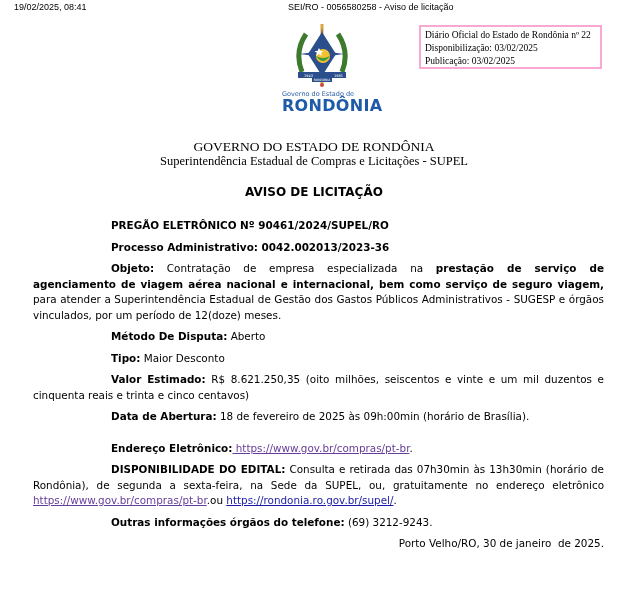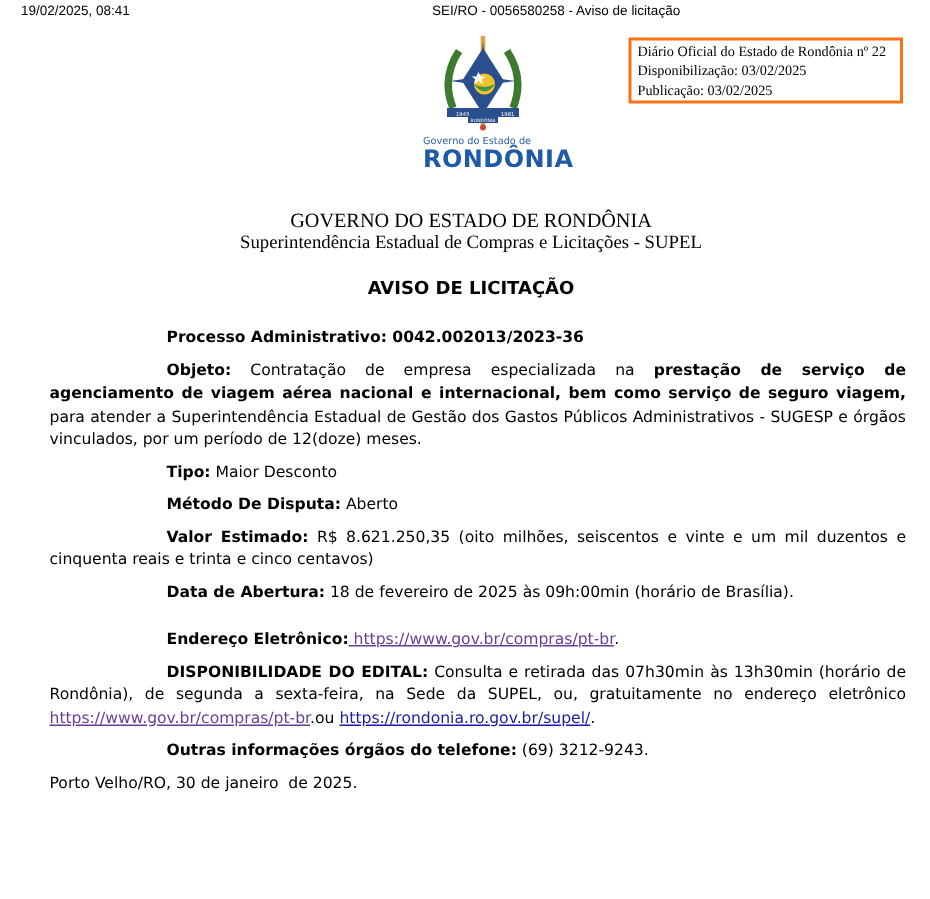--- a/index.html
+++ b/index.html
@@ -18,21 +18,21 @@
   .logo {
     position: absolute; left: 282px; top: 22px; width: 80px; height: 104px;
     text-align: left;
   }
   .logo svg { display: block; margin: 0 auto; }
   .logo .gov { font-family: "DejaVu Sans", sans-serif; font-size: 6.5px; color: #2b5fa8; margin-top: 2px; white-space: nowrap; }
   .logo .ro { font-family: "DejaVu Sans", sans-serif; font-weight: bold; font-size: 16px; color: #1e5aa8; letter-spacing: 0.3px; line-height: 16px; }
 
   .doe-box {
     position: absolute; left: 419px; top: 25px; width: 183px; height: 44px;
-    border: 2px solid #f97316; box-sizing: border-box;
+    border: 2px solid #f9a8d4; box-sizing: border-box;
     font-family: "Liberation Serif", serif; font-size: 9.5px; line-height: 13px;
     padding: 2px 0 0 4px; white-space: nowrap;
   }
 
   .head1, .head2 {
     position: absolute; left: 0; width: 620px; text-align: center;
     font-family: "Liberation Serif", serif;
   }
   .head1 { top: 139px; font-size: 13.5px; left: 4px; }
   .head2 { top: 154px; font-size: 12.5px; left: 4px; }
@@ -44,21 +44,21 @@
 
   .body-text {
     position: absolute; left: 33px; width: 571px;
     font-family: "DejaVu Sans", sans-serif; font-size: 10.4px; line-height: 15.5px;
   }
   .p { margin: 0; text-indent: 78px; text-align: justify; }
   .b { font-weight: bold; }
   a { text-decoration: underline; }
   a.visited { color: #663d99; }
   a.blue { color: #1a1aa6; }
-  .right { text-align: left; text-indent: 0; }
+  .right { text-align: right; text-indent: 0; }
 </style>
 </head>
 <body>
 
 <div class="print-header">
   <span class="date">19/02/2025, 08:41</span>
   <span class="title">SEI/RO - 0056580258 - Aviso de licitação</span>
 </div>
 
 <div class="logo">
@@ -93,23 +93,24 @@
   <div>Disponibilização: 03/02/2025</div>
   <div>Publicação: 03/02/2025</div>
 </div>
 
 <div class="head1">GOVERNO DO ESTADO DE RONDÔNIA</div>
 <div class="head2">Superintendência Estadual de Compras e Licitações - SUPEL</div>
 
 <div class="doc-title">AVISO DE LICITAÇÃO</div>
 
 <div class="body-text" style="top:218px;">
+  <p class="p b" style="margin-bottom:6px;">PREGÃO ELETRÔNICO Nº 90461/2024/SUPEL/RO</p>
   <p class="p" style="margin-bottom:6px;"><span class="b">Processo Administrativo: </span><span class="b">0042.002013/2023-36</span></p>
   <p class="p" style="margin-bottom:6px;"><span class="b">Objeto:</span><span> Contratação de empresa especializada na </span><span class="b">prestação de serviço de agenciamento de viagem aérea nacional e internacional, bem como serviço de seguro viagem,</span><span> para atender a Superintendência Estadual de Gestão dos Gastos Públicos Administrativos - SUGESP e órgãos vinculados, por um período de 12(doze) meses.</span></p>
+  <p class="p" style="margin-bottom:6px;"><span class="b">Método De Disputa:</span><span> Aberto</span></p>
   <p class="p" style="margin-bottom:6px;"><span class="b">Tipo:</span><span> Maior Desconto</span></p>
-  <p class="p" style="margin-bottom:6px;"><span class="b">Método De Disputa:</span><span> Aberto</span></p>
   <p class="p" style="margin-bottom:6px;"><span class="b">Valor Estimado:</span><span> R$ 8.621.250,35 (oito milhões, seiscentos e vinte e um mil duzentos e cinquenta reais e trinta e cinco centavos)</span></p>
   <p class="p" style="margin-bottom:6px;"><span class="b">Data de Abertura:</span><span> 18 de fevereiro de 2025 às 09h:00min (horário de Brasília).</span></p>
   <p class="p" style="margin-bottom:6px;margin-top:16px;"><span class="b">Endereço Eletrônico:</span><a class="visited" href="#"> https://www.gov.br/compras/pt-br</a><span>.</span></p>
   <p class="p" style="margin-bottom:6px;"><span class="b">DISPONIBILIDADE DO EDITAL:</span><span> Consulta e retirada das 07h30min às 13h30min (horário de Rondônia), de segunda a sexta-feira, na Sede da SUPEL, ou, gratuitamente no endereço eletrônico </span><a class="visited" href="#">https://www.gov.br/compras/pt-br</a><span>.ou </span><a class="blue" href="#">https://rondonia.ro.gov.br/supel/</a><span>.</span></p>
   <p class="p" style="margin-bottom:6px;"><span class="b">Outras informações órgãos do telefone:</span><span> (69) 3212-9243.</span></p>
   <p class="p right" style="white-space:pre;">Porto Velho/RO, 30 de janeiro  de 2025.</p>
 </div>
 
 </body></html>

